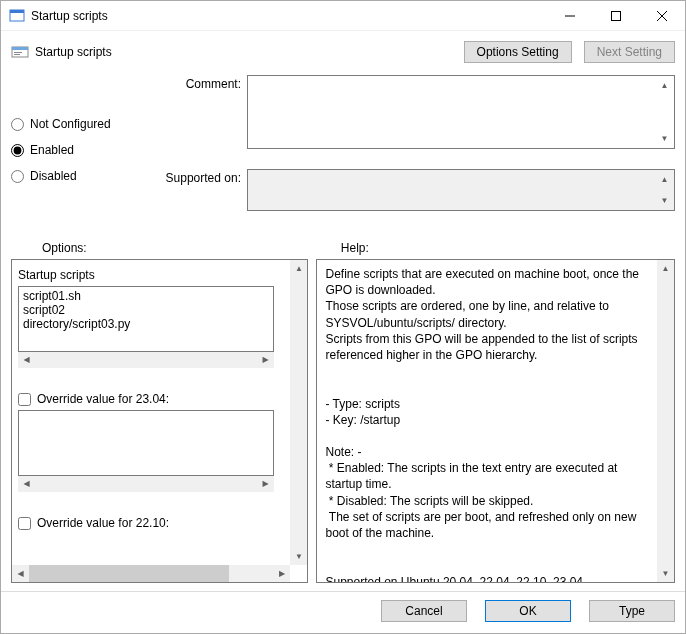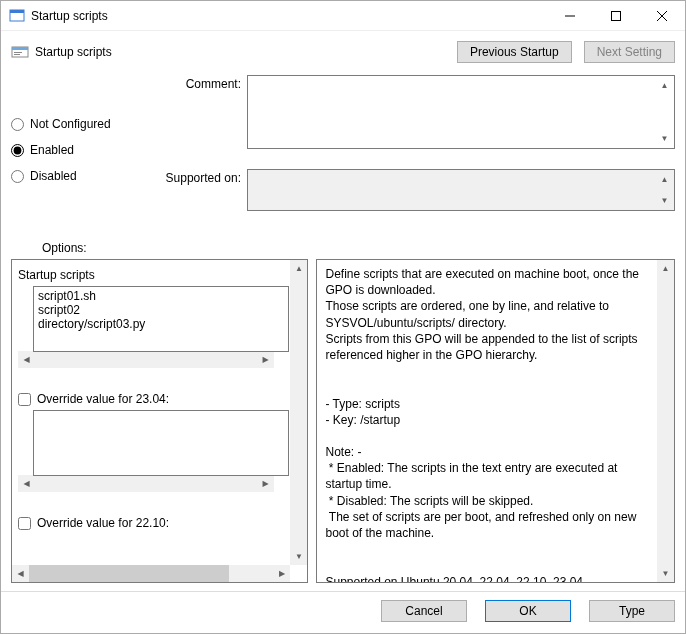--- a/index.html
+++ b/index.html
@@ -36,21 +36,21 @@
   .labels-row .lbl { flex: 1; }
   .labels-row .lbl.opt { flex: 0 0 45%; margin-left: 31px; }
 
   .panels { display: flex; gap: 8px; padding: 0 10px 8px 10px; height: 332px; }
   .panel { border: 1px solid #7a7a7a; overflow: hidden; background: #fff; position: relative; }
   .panel.opt { flex: 0 0 44.8%; }
   .panel.help { flex: 1; }
 
   .opt-inner { padding: 6px 6px; height: 100%; box-sizing: border-box; overflow: hidden; position: relative; }
   .block-title { margin: 2px 0 4px 0; }
-  .listbox { border: 1px solid #7a7a7a; background: #fff; height: 66px; padding: 2px 4px; position: relative; overflow: hidden; width: 256px; margin-left: 15px; }
+  .listbox { border: 1px solid #7a7a7a; background: #fff; height: 66px; padding: 2px 4px; position: relative; overflow: hidden; width: 256px; }
   .listbox .item { white-space: nowrap; }
   .hscroll { height: 17px; background: #f0f0f0; display: flex; align-items: center; justify-content: space-between; margin-top: -1px; width: 256px; }
   .hscroll .sc-arrow { background: none; }
   .check-row { display: flex; align-items: center; margin: 24px 0 4px 0; }
   .check-row input { width: 13px; height: 13px; margin-right: 6px; }
 
   .panel-vscroll { position: absolute; top: 0; right: 0; bottom: 17px; width: 17px; background: #f0f0f0; display: flex; flex-direction: column; justify-content: space-between; }
   .panel-vscroll .sc-arrow { background: none; }
   .panel-hscroll { position: absolute; left: 0; right: 17px; bottom: 0; height: 17px; background: #f0f0f0; display: flex; }
   .panel-hscroll .track { flex: 1; background: #f0f0f0; display:flex; }
@@ -97,21 +97,21 @@
   <div class="subheader">
     <span class="sub-icon">
       <svg viewBox="0 0 18 18">
           <rect x="1" y="4" width="16" height="10" fill="#fff" stroke="#888"></rect>
           <rect x="1" y="4" width="16" height="3" fill="#6fa8dc"></rect>
           <rect x="3" y="9" width="8" height="1" fill="#888"></rect>
           <rect x="3" y="11" width="6" height="1" fill="#888"></rect>
         </svg>
     </span>
     <span class="sub-title">Startup scripts</span>
-    <button class="btn">Previous Startup</button>
+    <button class="btn">Options Setting</button>
     <button class="btn" disabled="">Next Setting</button>
   </div>
 
   <div class="upper">
     <div class="state-col">
       <label class="radio-row">
         <input type="radio" name="state" style="">
         <span>Not Configured</span>
       </label>
       <label class="radio-row">
@@ -140,20 +140,21 @@
             <div class="sc-arrow">▲</div>
             <div class="sc-arrow">▼</div>
           </div>
         </div>
       </div>
     </div>
   </div>
 
   <div class="labels-row">
     <div class="lbl opt">Options:</div>
+    <div class="lbl">Help:</div>
   </div>
 
   <div class="panels">
     <div class="panel opt">
       <div class="opt-inner">
         <div class="block-title">Startup scripts</div>
         <div class="listbox">
           <div class="item">script01.sh</div>
           <div class="item">script02</div>
           <div class="item">directory/script03.py</div>

